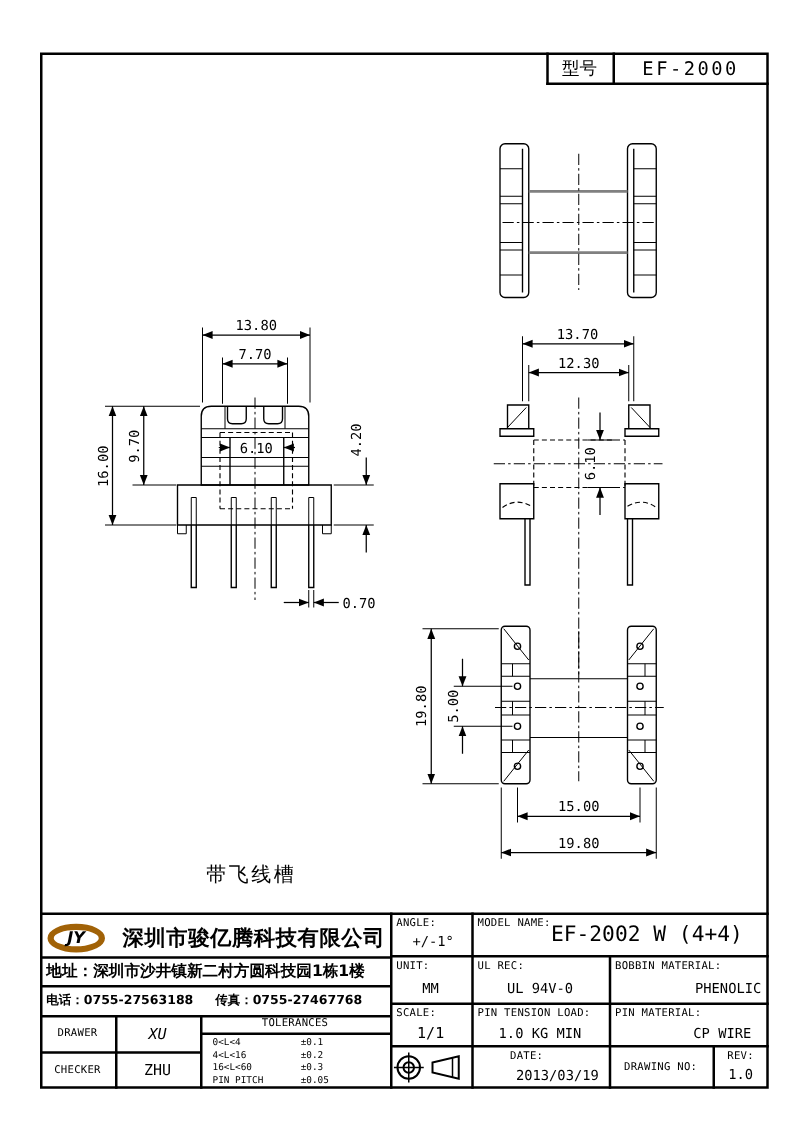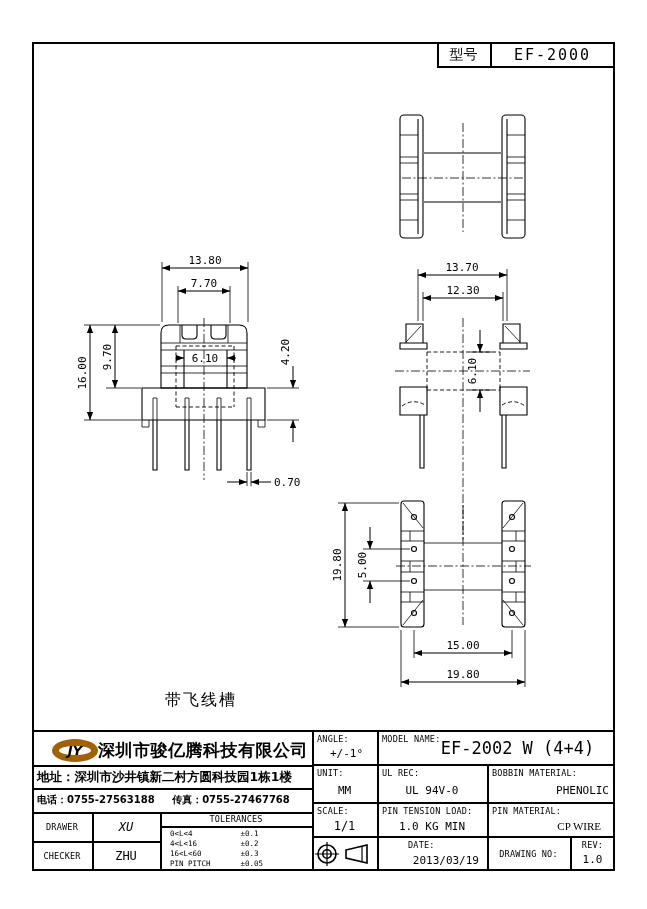--- a/index.html
+++ b/index.html
@@ -167,21 +167,21 @@
     <div class="vl" style="left:92px;  top:812px; height:59px;"></div>
     <div class="vl" style="left:160px; top:812px; height:59px;"></div>
     <div class="vl" style="left:312px; top:730px; height:141px;"></div>
     <div class="hl" style="left:312px; top:764px; width:303px;"></div>
     <div class="hl" style="left:312px; top:802px; width:303px;"></div>
     <div class="hl" style="left:312px; top:836px; width:303px;"></div>
     <div class="vl" style="left:377px; top:730px; height:141px;"></div>
     <div class="vl" style="left:487px; top:764px; height:107px;"></div>
     <div class="vl" style="left:570px; top:836px; height:35px;"></div>
 
-    <div class="abs cellcenter" style="left:52px; top:739px; width:46px; height:23px; border:7px solid #a16207; border-radius:50%; font-weight:bold; font-size:13px; font-style:italic;">JY</div>
+    <div class="abs cellcenter" style="left:38px; top:739px; width:46px; height:23px; border:5px solid #a16207; border-radius:50%; font-weight:bold; font-size:13px; font-style:italic;">JY</div>
     <div class="abs" style="left:98px; top:739px; font-size:17px; font-weight:bold; letter-spacing:0.5px;">深圳市骏亿腾科技有限公司</div>
     <div class="abs" style="left:37px; top:769px; font-size:12.5px; font-weight:bold;">地址：深圳市沙井镇新二村方圆科技园1栋1楼</div>
     <div class="abs" style="left:37px; top:793px; font-size:10px; font-weight:bold;">
       <span>电话：0755-27563188</span>
       <span style="margin-left:14px;">传真：0755-27467768</span>
     </div>
 
     <div class="abs cellcenter lbl" style="left:32px; top:812px; width:60px; height:29px;">DRAWER</div>
     <div class="abs cellcenter mono" style="left:92px; top:812px; width:68px; height:29px; font-size:12px;font-style:italic;">XU</div>
     <div class="abs cellcenter lbl" style="left:32px; top:841px; width:60px; height:30px;">CHECKER</div>
@@ -217,21 +217,21 @@
     <div class="abs lbl" style="left:382px; top:768px;">UL REC:</div>
     <div class="abs val" style="left:377px; top:784px; width:110px; text-align:center;">UL 94V-0</div>
     <div class="abs lbl" style="left:492px; top:768px;">BOBBIN MATERIAL:</div>
     <div class="abs val" style="left:487px; top:784px; width:122px; text-align:right;">PHENOLIC</div>
 
     <div class="abs lbl" style="left:317px; top:806px;">SCALE:</div>
     <div class="abs val" style="left:312px; top:819px; width:65px; text-align:center; font-size:12px;">1/1</div>
     <div class="abs lbl" style="left:382px; top:806px;">PIN TENSION LOAD:</div>
     <div class="abs val" style="left:377px; top:820px; width:110px; text-align:center;">1.0 KG MIN</div>
     <div class="abs lbl" style="left:492px; top:806px;">PIN MATERIAL:</div>
-    <div class="abs val" style="left:487px; top:820px; width:114px; text-align:right;font-family:Liberation Serif, serif;">CP WIRE</div>
+    <div class="abs val" style="left:487px; top:820px; width:114px; text-align:right;">CP WIRE</div>
 
     <div class="abs" style="left:315px; top:841px;">
       <svg width="56" height="26" viewBox="0 0 56 26">
         <circle cx="12" cy="13" r="9" fill="none" stroke="#000" stroke-width="1.6"></circle>
         <circle cx="12" cy="13" r="4.2" fill="none" stroke="#000" stroke-width="1.6"></circle>
         <path d="M12,1 V25 M0,13 H24" stroke="#000" stroke-width="1.2" fill="none"></path>
         <path d="M31,9 L52,4 V22 L31,17 Z" fill="none" stroke="#000" stroke-width="1.6"></path>
         <path d="M47,5.2 V20.8" stroke="#000" stroke-width="1.2"></path>
       </svg>
     </div>

